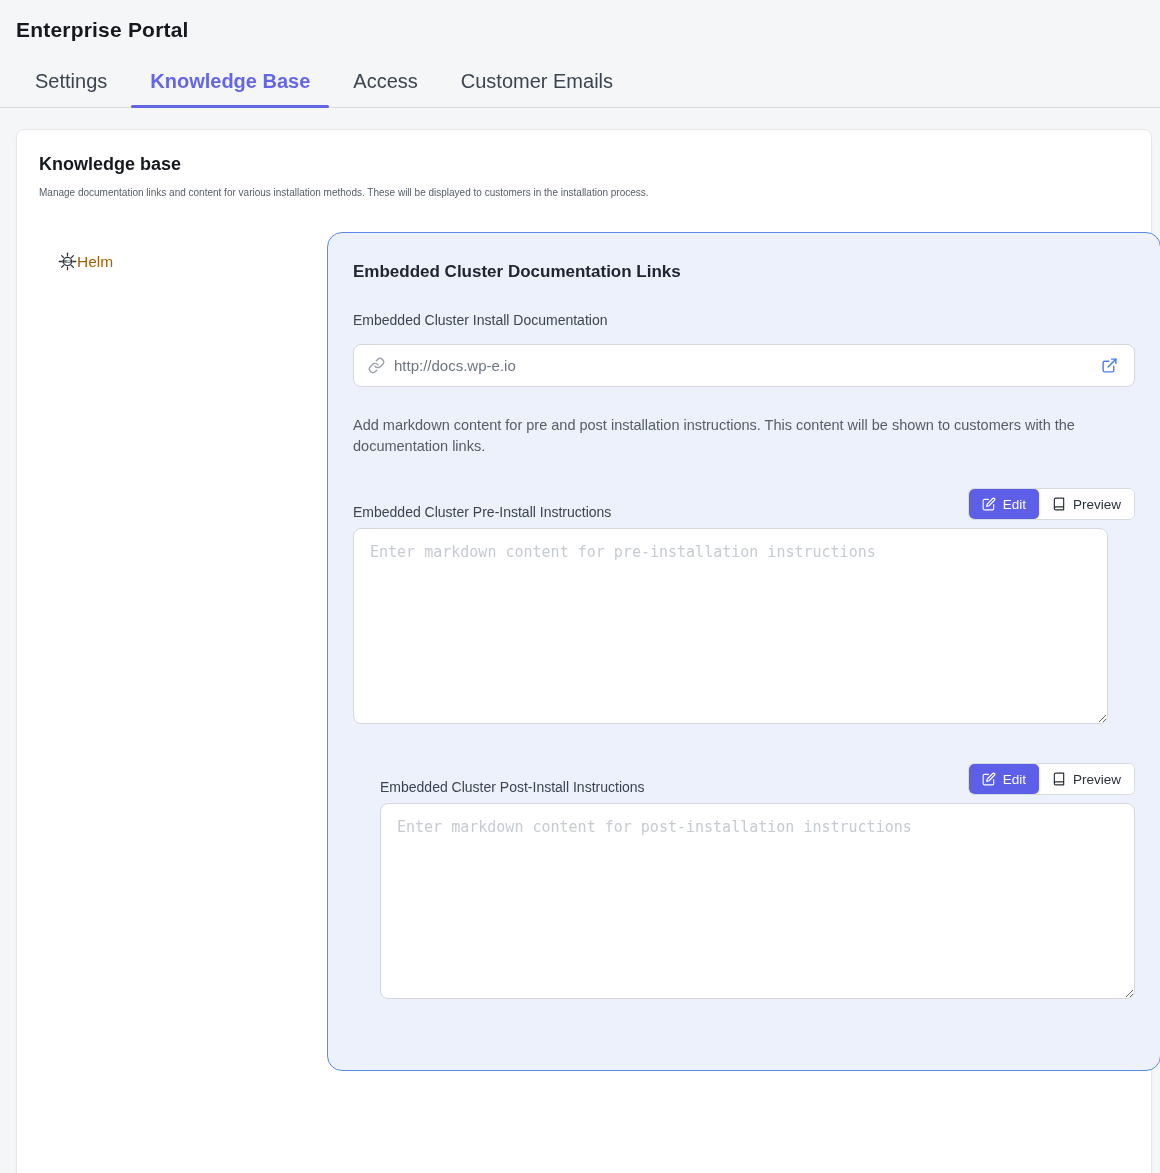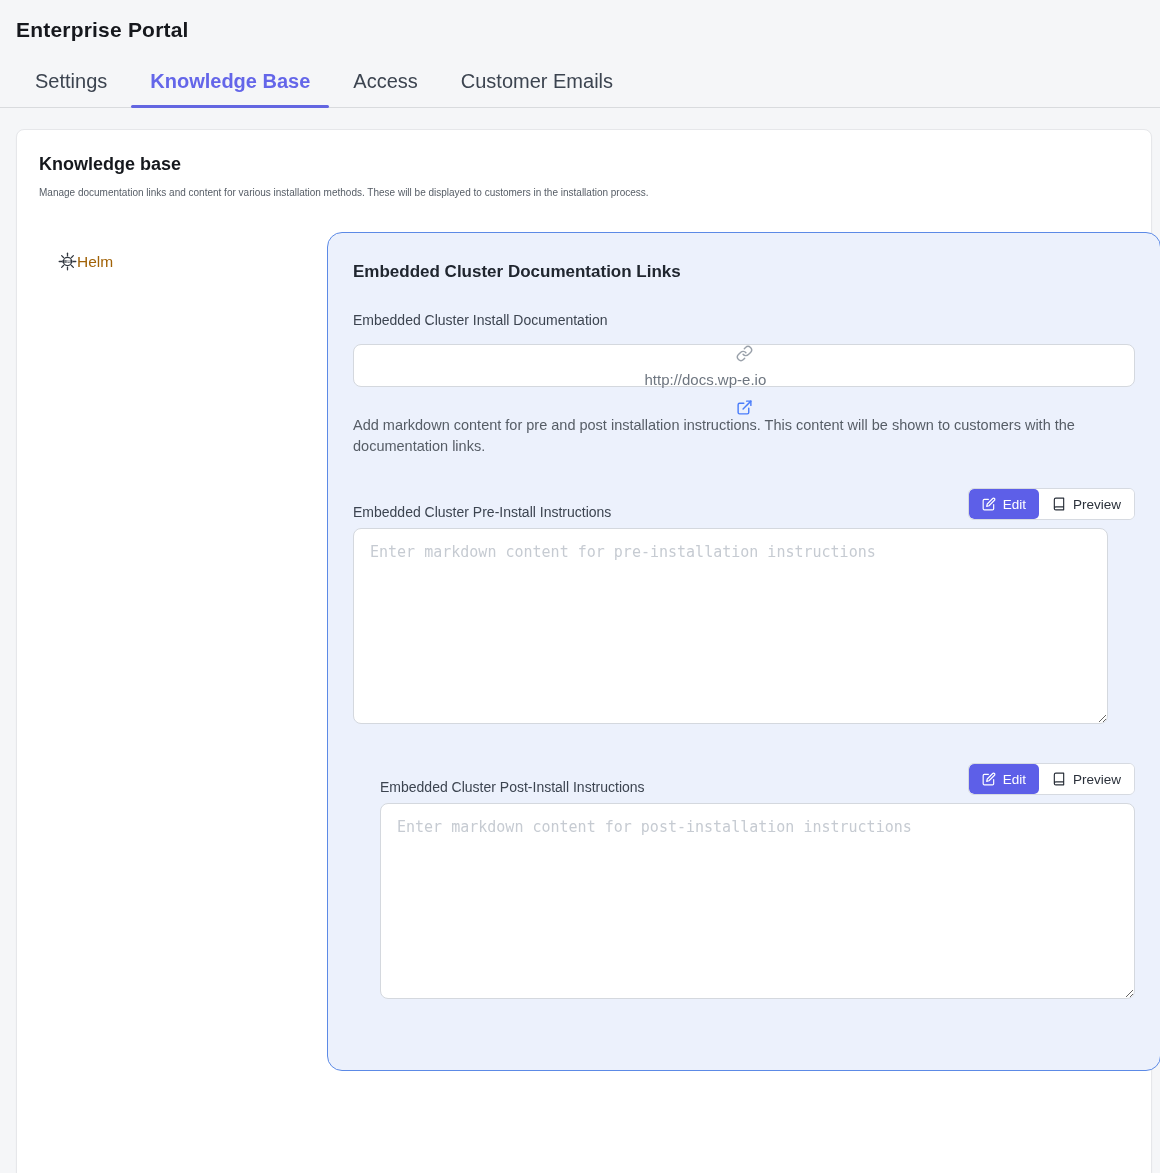--- a/index.html
+++ b/index.html
@@ -56,21 +56,21 @@
     flex:1; margin-left:32px; margin-right:14px;
     background:#ecf1fc; border:1px solid #5c8ae6; border-radius:15px;
     padding:29px 25px 26px 25px; height:839px;
   }
   .section-title { font-size:17px; font-weight:700; color:#20262f; }
   .field-label { font-size:14px; color:#3c4450; }
 
   .url-field {
     margin-top:16px; height:43px; background:#fff;
     border:1px solid #d4d8de; border-radius:8px;
-    display:flex; align-items:center; padding:0 14px; gap:9px;flex-direction:column;
+    display:flex; align-items:center; padding:0 14px; gap:9px;
   }
   .url-input {
     flex:1; border:none; outline:none; font-size:15px; color:#6e7680;
     font-family:"Liberation Sans", sans-serif; background:transparent;
   }
   .ext-btn { background:none; border:none; cursor:pointer; display:flex; padding:2px; }
 
   .content-head { margin-top:47px; }
   .content-desc { font-size:14.5px; color:#565d66; margin-top:28px; line-height:1.42; max-width:760px; }
 

